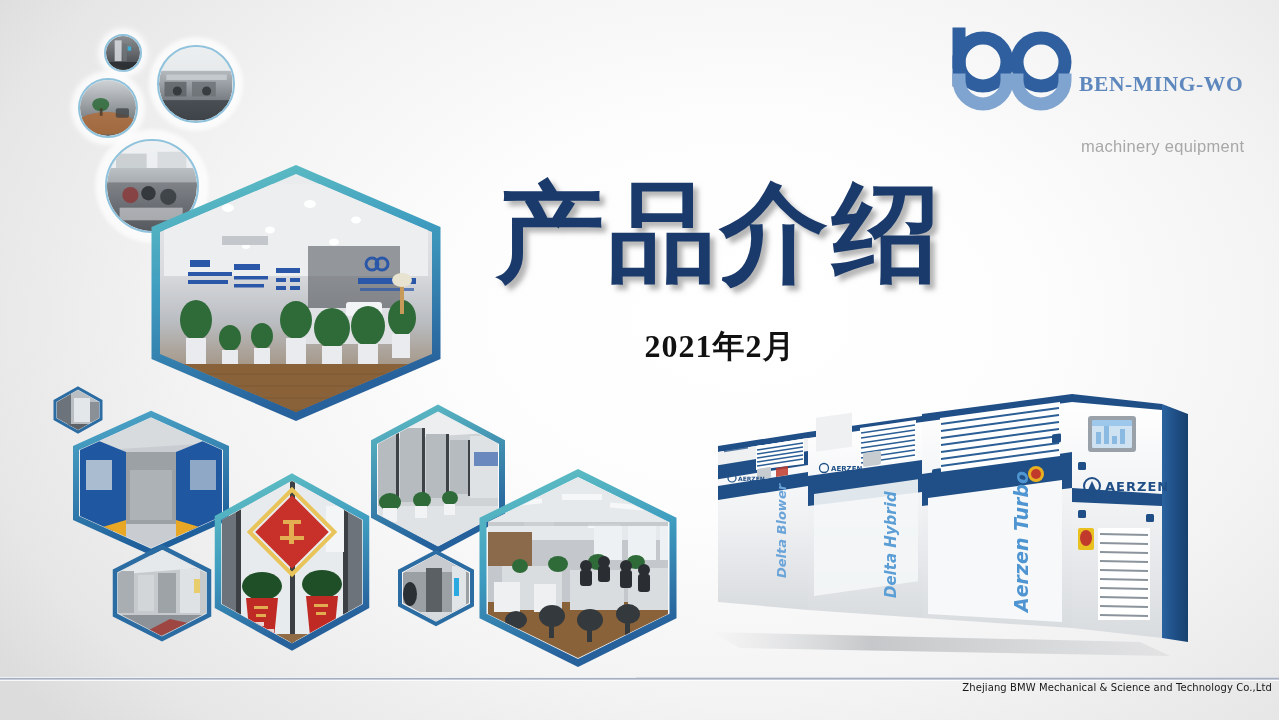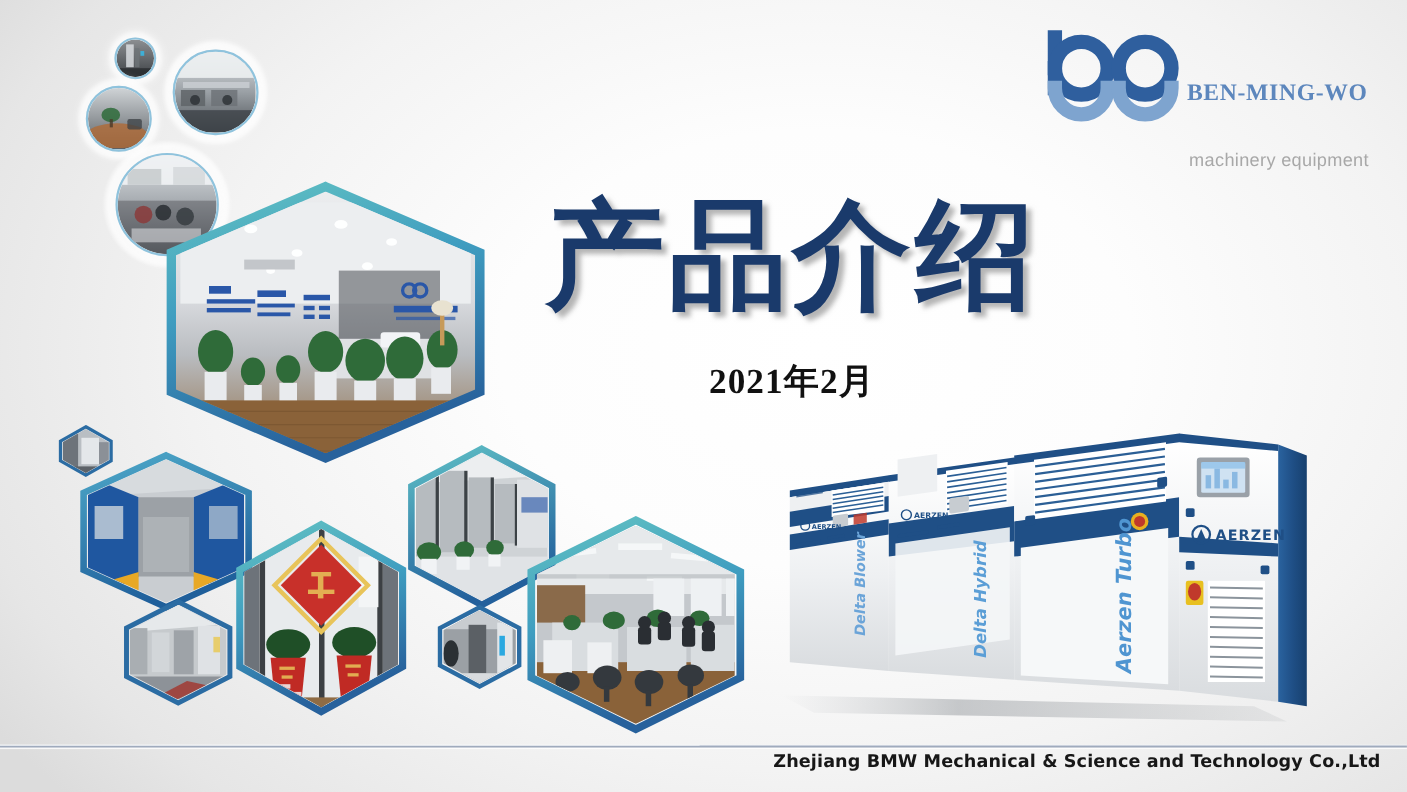--- a/index.html
+++ b/index.html
@@ -58,23 +58,23 @@
   #divider{
     position:absolute;left:0;top:677px;width:1279px;height:3px;
     background:linear-gradient(to bottom,#f4f6f9 0%,#aab4c6 45%,#9aa5b8 60%,#e8eaee 100%);
     box-shadow:0 1px 0 rgba(255,255,255,.8);
   }
   #divider:after{
     content:"";position:absolute;left:0;top:0;width:636px;height:1px;
     background:rgba(255,255,255,.55);
   }
   #footer-text{
-    position:absolute;right:24px;top:682px;
+    position:absolute;right:7px;top:682px;
     font-family:"DejaVu Sans","Liberation Sans",sans-serif;
-    font-size:16px;font-weight:bold;color:#171717;
+    font-size:10px;font-weight:normal;color:#171717;
     letter-spacing:.1px;white-space:nowrap;
   }
   
   .bubble{position:absolute;border-radius:50%;}
   .bubble .glow{
     position:absolute;inset:0;border-radius:50%;
     background:radial-gradient(circle at 50% 50%, rgba(255,255,255,0) 58%, rgba(255,255,255,.95) 70%, rgba(255,255,255,0) 100%);
     filter:blur(2px);
   }
   .bubble .ring{

